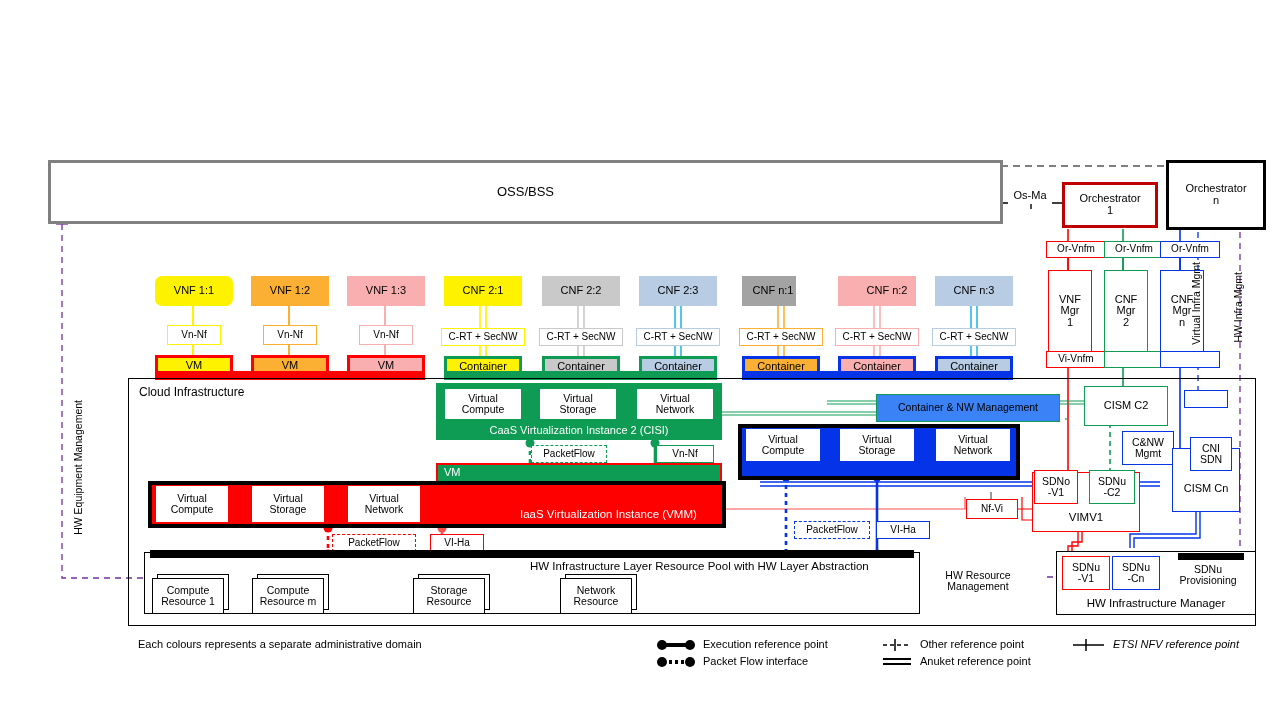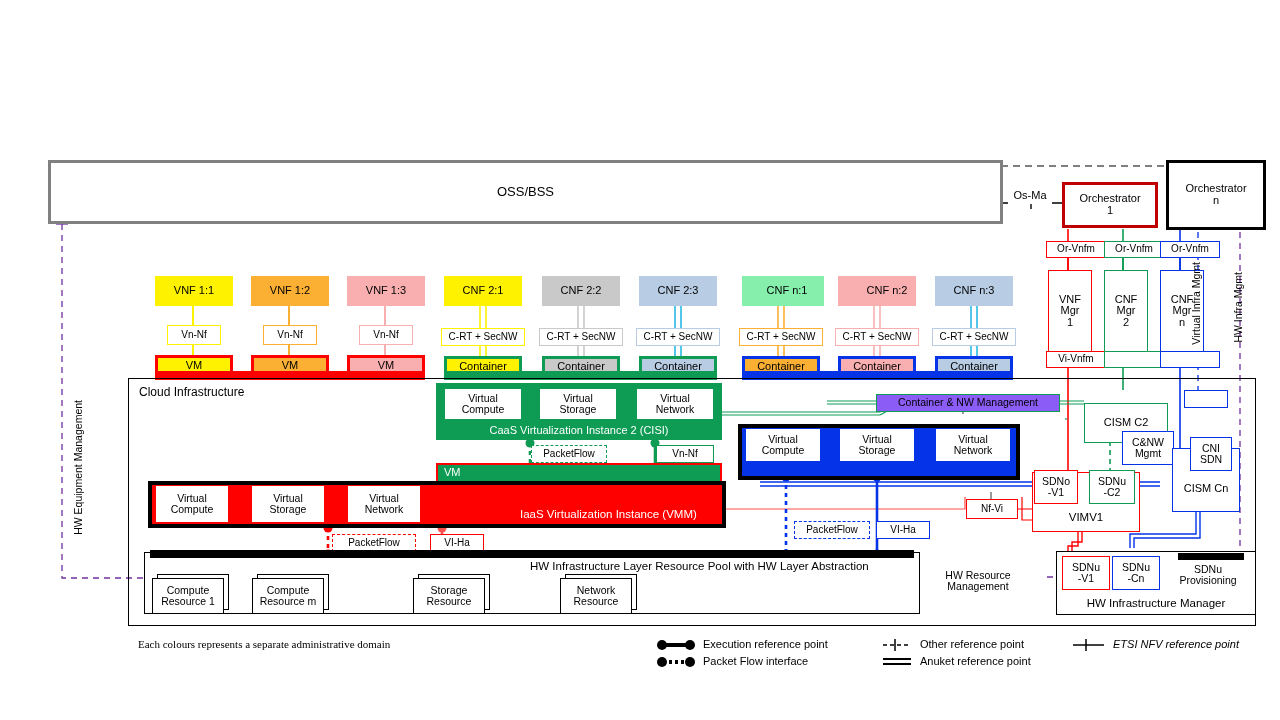--- a/index.html
+++ b/index.html
@@ -167,21 +167,21 @@
   <div class="abs" style="left:1190px;top:262px;width:16px;height:120px;">
     <span style="display:block;writing-mode:vertical-rl;transform:rotate(180deg);font-size:10.5px;white-space:nowrap;">Virtual Infra Mgmt</span>
   </div>
   <div class="abs" style="left:1232px;top:272px;width:16px;height:120px;">
     <span style="display:block;writing-mode:vertical-rl;transform:rotate(180deg);font-size:10.5px;white-space:nowrap;">HW Infra Mgmt</span>
   </div>
   <div class="abs" style="left:72px;top:400px;width:18px;height:180px;">
     <span style="display:block;writing-mode:vertical-rl;transform:rotate(180deg);font-size:10.5px;white-space:nowrap;">HW Equipment Management</span>
   </div>
 
-  <div class="abs ctr" style="left:155px;top:276px;width:78px;height:30px;background:#FFF200;font-size:11px;">
+  <div class="abs ctr" style="left:155px;top:276px;width:78px;height:30px;background:#FFF200;font-size:11px;border-radius:7px;">
     <span>VNF 1:1</span>
     </div>
   <div class="abs ctr" style="left:167px;top:325px;width:54px;height:20px;border:1.2px solid #FFF200;background:#fff;font-size:10px;">
     <span>Vn-Nf</span>
     </div>
   <div class="abs ctr" style="left:155px;top:355px;width:78px;height:22px;background:#FFF200;border:3px solid #FF0000;font-size:11px;">
     <span>VM</span>
     </div>
 
   <div class="abs ctr" style="left:251px;top:276px;width:78px;height:30px;background:#FBB034;font-size:11px;">
@@ -231,21 +231,21 @@
     </div>
   <div class="abs ctr" style="left:636px;top:328px;width:84px;height:18px;border:1.2px solid #B8CCE4;background:#fff;font-size:10px;">
     <span>C-RT + SecNW</span>
     </div>
   <div class="abs ctr" style="left:639px;top:356px;width:78px;height:21px;background:#B8CCE4;border:3px solid #0E9B54;font-size:11px;">
     <span>Container</span>
     </div>
 
   <div class="abs" style="left:444px;top:371px;width:273px;height:9px;background:#0E9B54;"></div>
 
-  <div class="abs ctr" style="left:742px;top:276px;width:82px;height:30px;background:#86efac;font-size:11px;padding-left:8px;">
+  <div class="abs ctr" style="left:742px;top:276px;width:54px;height:30px;background:#a3a3a3;font-size:11px;padding-left:8px;">
     <span>CNF n:1</span>
     </div>
   <div class="abs ctr" style="left:739px;top:328px;width:84px;height:18px;border:1.2px solid #FBB034;background:#fff;font-size:10px;">
     <span>C-RT + SecNW</span>
     </div>
   <div class="abs ctr" style="left:742px;top:356px;width:78px;height:21px;background:#FBB034;border:3px solid #0433E8;font-size:11px;">
     <span>Container</span>
     </div>
 
   <div class="abs ctr" style="left:838px;top:276px;width:78px;height:30px;background:#F9AFAF;font-size:11px;padding-left:20px;">
@@ -373,25 +373,25 @@
     <span>Storage</span>
     <span>Resource</span>
     </div>
 
   <div class="abs" style="left:565px;top:574px;width:72px;height:36px;border:1.2px solid #000;background:#fff;"></div>
   <div class="abs ctr" style="left:560px;top:578px;width:72px;height:36px;border:1.2px solid #000;background:#fff;flex-direction:column;font-size:10.5px;">
     <span>Network</span>
     <span>Resource</span>
     </div>
 
-  <div class="abs ctr" style="left:876px;top:394px;width:184px;height:18px;border:1.3px solid #0E9B54;background:#8b5cf6;font-size:10.5px;">
+  <div class="abs ctr" style="left:876px;top:394px;width:184px;height:28px;border:1.3px solid #0E9B54;background:#3b82f6;font-size:10.5px;">
     <span>Container &amp; NW Management</span>
     </div>
 
-  <div class="abs ctr" style="left:1084px;top:386px;width:84px;height:40px;border:1.4px solid #0E9B54;background:#fff;font-size:11px;margin-top:17px;">
+  <div class="abs ctr" style="left:1084px;top:386px;width:84px;height:40px;border:1.4px solid #0E9B54;background:#fff;font-size:11px;">
     <span>CISM C2</span>
     </div>
 
   <div class="abs ctr" style="left:1122px;top:431px;width:52px;height:34px;border:1.4px solid #0433E8;background:#fff;flex-direction:column;font-size:10.5px;">
     <span>C&amp;NW</span>
     <span>Mgmt</span>
     </div>
 
   <div class="abs" style="left:1172px;top:448px;width:68px;height:64px;border:1.4px solid #0433E8;background:#fff;"></div>
   <div class="abs ctr" style="left:1190px;top:437px;width:42px;height:34px;border:1.4px solid #0433E8;background:#fff;flex-direction:column;font-size:10.5px;">
@@ -431,21 +431,21 @@
     </div>
   <div class="abs ctr" style="left:1056px;top:594px;width:200px;height:18px;font-size:11.5px;">
     <span>HW Infrastructure Manager</span>
     </div>
 
   <div class="abs ctr" style="left:930px;top:565px;width:96px;height:32px;flex-direction:column;font-size:10.5px;">
     <span>HW Resource</span>
     <span>Management</span>
     </div>
 
-  <div class="abs" style="left:138px;top:638px;font-size:11px;font-family:Liberation Serif, serif;">
+  <div class="abs" style="left:138px;top:638px;font-size:11px;">
     <span>Each colours represents a separate administrative domain</span>
   </div>
 
   <svg width="1280" height="720">
 
     <circle cx="662" cy="645" r="5" fill="#000"></circle>
       <circle cx="690" cy="645" r="5" fill="#000"></circle>
     <line x1="662" y1="645" x2="690" y2="645" stroke="#000" stroke-width="4"></line>
 
     <circle cx="662" cy="662" r="5" fill="#000"></circle>

